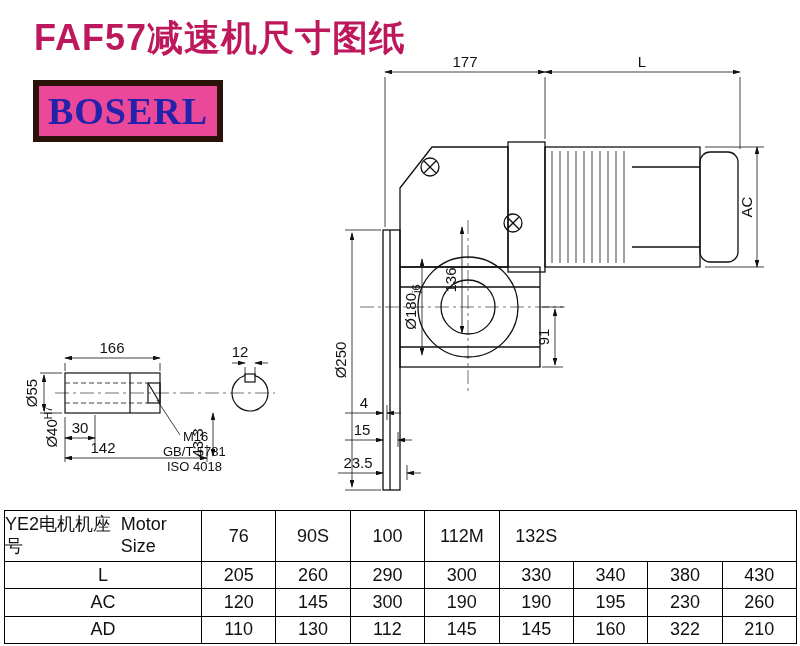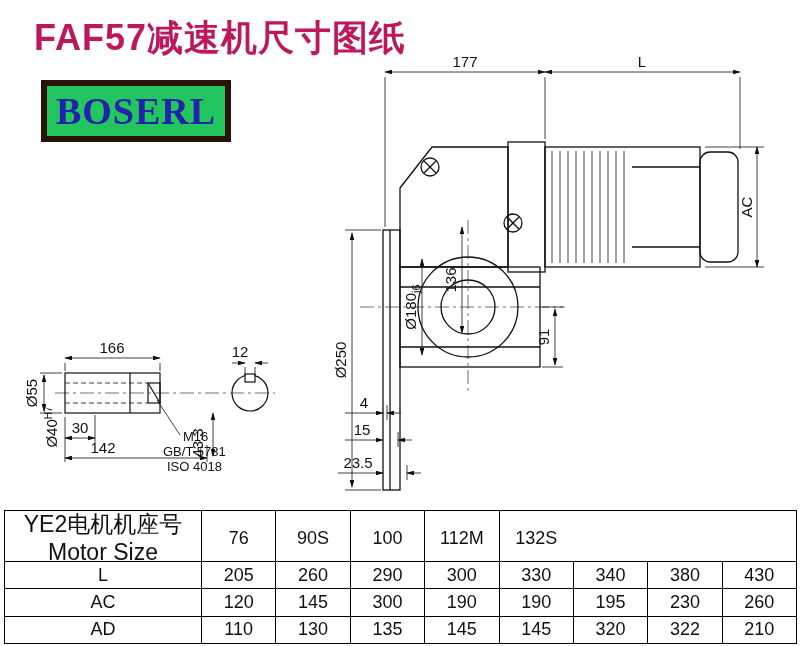--- a/index.html
+++ b/index.html
@@ -1,35 +1,35 @@
 <!DOCTYPE html>
 <html><head>
 <meta charset="utf-8">
 <style>
   html,body{margin:0;padding:0;background:#fff;}
   .page{position:relative;width:800px;height:646px;background:#fff;overflow:hidden;
         font-family:"Liberation Sans",sans-serif;color:#111;}
   .title{position:absolute;left:34px;top:14px;font-size:36px;font-weight:bold;
          color:#be185d;letter-spacing:1px;}
   .logo{position:absolute;left:33px;top:80px;width:178px;height:50px;
-        border:6px solid #2b1208;background:#22c55e;display:flex;align-items:center;
-        justify-content:center;margin-left:8px;}
+        border:6px solid #2b1208;background:#ec4899;display:flex;align-items:center;
+        justify-content:center;}
   .logo span{font-family:"Liberation Serif",serif;font-size:38px;font-weight:bold;
         color:#2222aa;letter-spacing:1px;}
   .drawing{position:absolute;left:0;top:55px;}
   .dimtxt{font-family:"Liberation Sans",sans-serif;font-size:15px;fill:#111;}
   .lbltxt{font-family:"Liberation Sans",sans-serif;font-size:13px;fill:#111;}
   .tbl{position:absolute;left:4px;top:510px;width:791px;height:132px;
        border:1px solid #000;display:grid;grid-template-rows:50px 1fr 1fr 1fr;}
   .tr{display:grid;grid-template-columns:196px repeat(8,1fr);}
   .td{border-left:1px solid #000;border-top:1px solid #000;display:flex;
       align-items:center;justify-content:center;font-size:18px;}
   .tr .td:first-child{border-left:none;}
   .tr:first-child .td{border-top:none;}
-  .hdr-label{flex-direction:column;line-height:1.2;font-size:23px;}
+  .hdr-label{flex-direction:row;line-height:1.2;font-size:18px;}
 </style>
 </head>
 <body>
 
 <div class="page">
 
   <div class="title">FAF57减速机尺寸图纸</div>
 
   <div class="logo">
     <span>BOSERL</span>
@@ -216,22 +216,22 @@
       <div class="td">190</div>
       <div class="td">190</div>
       <div class="td">195</div>
       <div class="td">230</div>
       <div class="td">260</div>
     </div>
     <div class="tr">
       <div class="td">AD</div>
       <div class="td">110</div>
       <div class="td">130</div>
-      <div class="td">135</div>
+      <div class="td">112</div>
       <div class="td">145</div>
       <div class="td">145</div>
-      <div class="td">320</div>
+      <div class="td">160</div>
       <div class="td">322</div>
       <div class="td">210</div>
     </div>
   </div>
 
 </div>
 
 </body></html>

